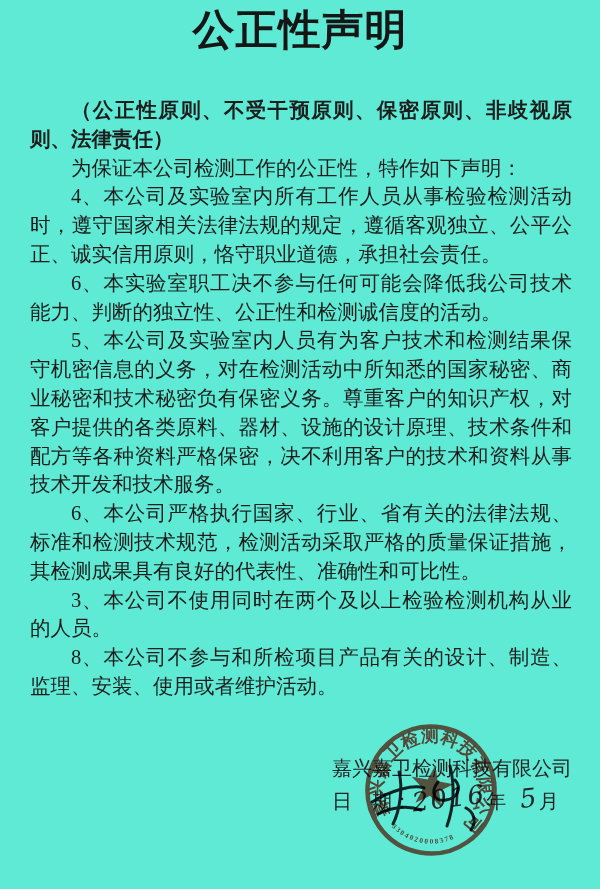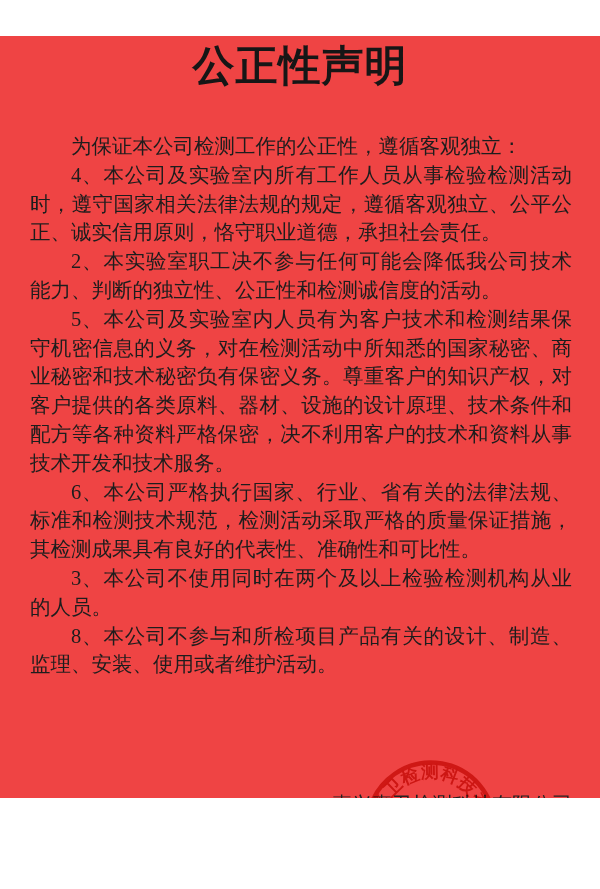--- a/index.html
+++ b/index.html
@@ -4,23 +4,22 @@
 <style>
   html,body{margin:0;padding:0;}
   body{
     width:600px;height:889px;
     background:#ffffff;
     font-family:"Liberation Serif","DejaVu Serif",serif;
     color:#1d1d1d;
     -webkit-font-smoothing:antialiased;
   }
   .page{
-    position:relative;width:600px;height:762px;overflow:hidden;
-    background:#ef4444;
-    margin-top:36px;
+    position:relative;width:600px;height:889px;overflow:hidden;
+    background:#5eead4;
   }
   .doc-title{
     margin:0;position:absolute;top:6px;left:0;width:100%;
     text-align:center;
     font-size:42px;line-height:1.15;font-weight:bold;
     letter-spacing:1px;color:#161616;
   }
   .content{
     position:absolute;left:30px;right:28px;top:96px;
     font-size:20.5px;line-height:28.8px;
@@ -60,24 +59,25 @@
   }
 </style>
 </head>
 <body>
 
 <div class="page">
 
   <h1 class="doc-title">公正性声明</h1>
 
   <div class="content">
-    <p>为保证本公司检测工作的公正性，遵循客观独立：</p>
+    <p class="principles">（公正性原则、不受干预原则、保密原则、非歧视原则、法律责任）</p>
+    <p>为保证本公司检测工作的公正性，特作如下声明：</p>
     <div>
         <p>4、本公司及实验室内所有工作人员从事检验检测活动时，遵守国家相关法律法规的规定，遵循客观独立、公平公正、诚实信用原则，恪守职业道德，承担社会责任。</p>
-        <p>2、本实验室职工决不参与任何可能会降低我公司技术能力、判断的独立性、公正性和检测诚信度的活动。</p>
+        <p>6、本实验室职工决不参与任何可能会降低我公司技术能力、判断的独立性、公正性和检测诚信度的活动。</p>
         <p>5、本公司及实验室内人员有为客户技术和检测结果保守机密信息的义务，对在检测活动中所知悉的国家秘密、商业秘密和技术秘密负有保密义务。尊重客户的知识产权，对客户提供的各类原料、器材、设施的设计原理、技术条件和配方等各种资料严格保密，决不利用客户的技术和资料从事技术开发和技术服务。</p>
         <p>6、本公司严格执行国家、行业、省有关的法律法规、标准和检测技术规范，检测活动采取严格的质量保证措施，其检测成果具有良好的代表性、准确性和可比性。</p>
         <p>3、本公司不使用同时在两个及以上检验检测机构从业的人员。</p>
         <p>8、本公司不参与和所检项目产品有关的设计、制造、监理、安装、使用或者维护活动。</p>
       </div>
   </div>
 
   <div class="sig-block">
     <div>嘉兴嘉卫检测科技有限公司</div>
     <div>

